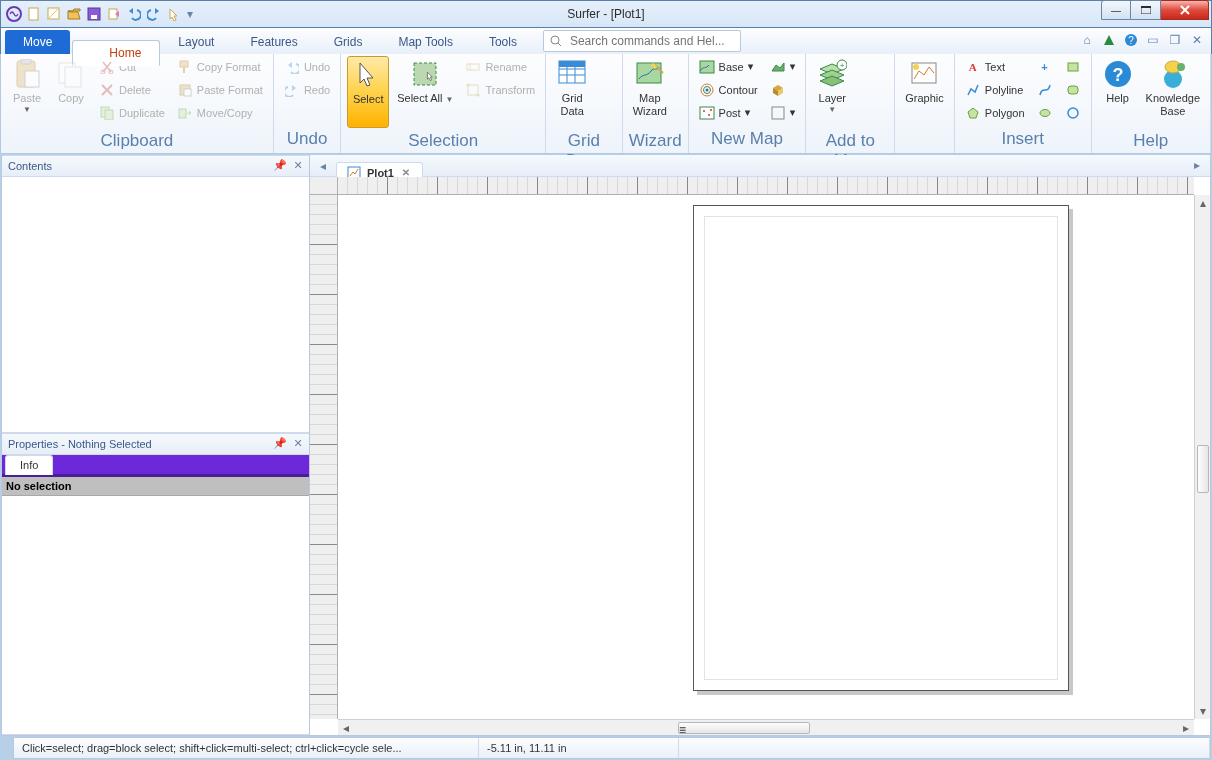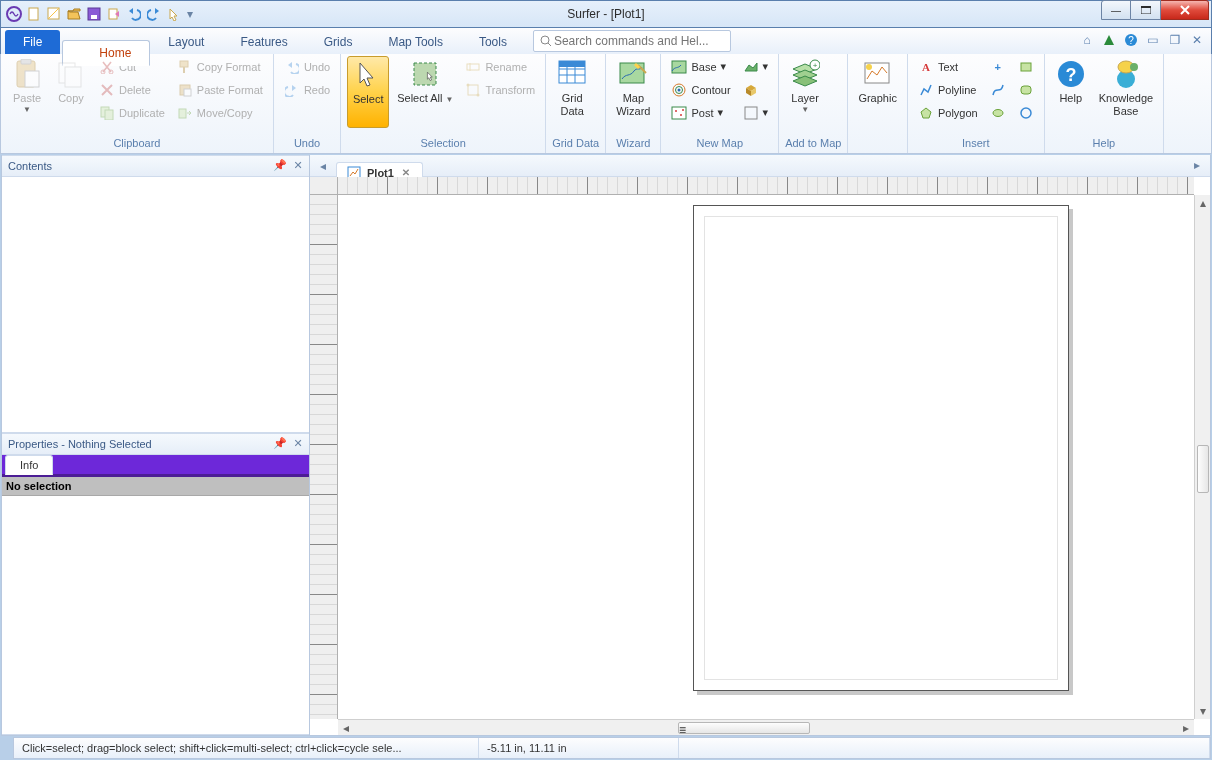--- a/index.html
+++ b/index.html
@@ -15,29 +15,29 @@
   .win-btn { width:30px; height:20px; border:1px solid #6c84a5; background:linear-gradient(#f3f7fc,#d2e1f1); display:flex; align-items:center; justify-content:center; font-size:10px; }
   .win-btn.close { width:48px; background:linear-gradient(#f5b6b0,#e04b3c,#c8281a); color:#fff; border-color:#9f2c20; border-top-right-radius:3px;}
   .win-btn + .win-btn { border-left:none; }
   .win-btn.min { border-top-left-radius:3px;}
 
   
   .tabrow { height:26px; background:linear-gradient(#fdfdfe,#e8f0fa); border-left:1px solid #5a7fad; border-right:1px solid #5a7fad; display:flex; align-items:flex-end; padding-left:4px; position:relative; }
   .tabrow .file-tab { background:#1e6bd6; color:#fff; padding:5px 18px 5px; font-size:12px; border-top-left-radius:3px; border-top-right-radius:3px; margin-right:2px; }
   .tabrow .rtab { padding:5px 18px; color:#3a5985; font-size:12px; border-top-left-radius:3px; border-top-right-radius:3px; }
   .tabrow .rtab.active { background:#fff; border:1px solid #b8c8df; border-bottom:1px solid #fff; color:#c2410c; position:relative; top:12px;padding-left:36px; }
-  .search-box { margin-left:8px; height:22px; width:198px; border:1px solid #b8c8df; border-radius:2px; background:#fff; display:flex; align-items:center; padding:0 6px; gap:0; color:#7a7a7a; align-self:center;}
+  .search-box { margin-left:8px; height:22px; width:198px; border:1px solid #b8c8df; border-radius:2px; background:#fff; display:flex; align-items:center; padding:0 6px; gap:6px; color:#7a7a7a; align-self:center;}
   .search-box input { border:none; outline:none; flex:1; font-size:12px; color:#666; background:transparent; }
   .tabrow .right-icons { position:absolute; right:6px; top:4px; display:flex; gap:6px; align-items:center; }
   .ricon { width:16px; height:16px; display:inline-flex; align-items:center; justify-content:center; color:#5a7fad; }
 
   
   .ribbon { height:100px; background:linear-gradient(#fdfdfe,#eef4fb); border:1px solid #b8c8df; border-top:none; display:flex; }
   .rgroup { border-right:1px solid #cfdbec; padding:2px 6px 0 6px; display:flex; flex-direction:column; justify-content:space-between; height:100%; }
-  .rgroup .grp-label { text-align:center; font-size:11px; color:#5a7fad; padding:3px 0 4px; }
+  .rgroup .grp-label { text-align:center; font-size:17px; color:#5a7fad; padding:3px 0 4px; }
   .rgroup .grp-body { display:flex; align-items:flex-start; gap:4px; flex:1; }
 
   .bigbtn { display:flex; flex-direction:column; align-items:center; justify-content:flex-start; padding:2px 4px 0; min-width:40px; height:72px; border-radius:3px; }
   .bigbtn .bicon { width:32px; height:32px; display:flex; align-items:center; justify-content:center; margin-bottom:2px; }
   .bigbtn .blabel { font-size:11px; text-align:center; line-height:13px; white-space:nowrap;}
   .bigbtn .bdrop { font-size:8px; color:#666; }
   .bigbtn.dis { color:#b0b0b0; }
   .bigbtn.dis svg { opacity:0.35; }
 
   .bigbtn.sel { background:linear-gradient(#ffe9a8,#ffd24a,#ffb200); border:1px solid #c89c2c; }
@@ -168,21 +168,21 @@
       </div>
     <div class="win-btn close">
         <svg width="12" height="10">
           <path d="M2 1l8 8M10 1l-8 8" stroke="#fff" stroke-width="2"></path>
         </svg>
       </div>
   </div>
 </div>
 
 <div class="tabrow">
-  <div class="file-tab">File</div>
+  <div class="file-tab">Move</div>
   <div class="rtab active">Home</div>
   <div class="rtab">Layout</div>
   <div class="rtab">Features</div>
   <div class="rtab">Grids</div>
   <div class="rtab">Map Tools</div>
   <div class="rtab">Tools</div>
   <div class="search-box">
     <span>
         <svg width="12" height="12">
           <circle cx="5" cy="5" r="4" fill="none" stroke="#888"></circle>

